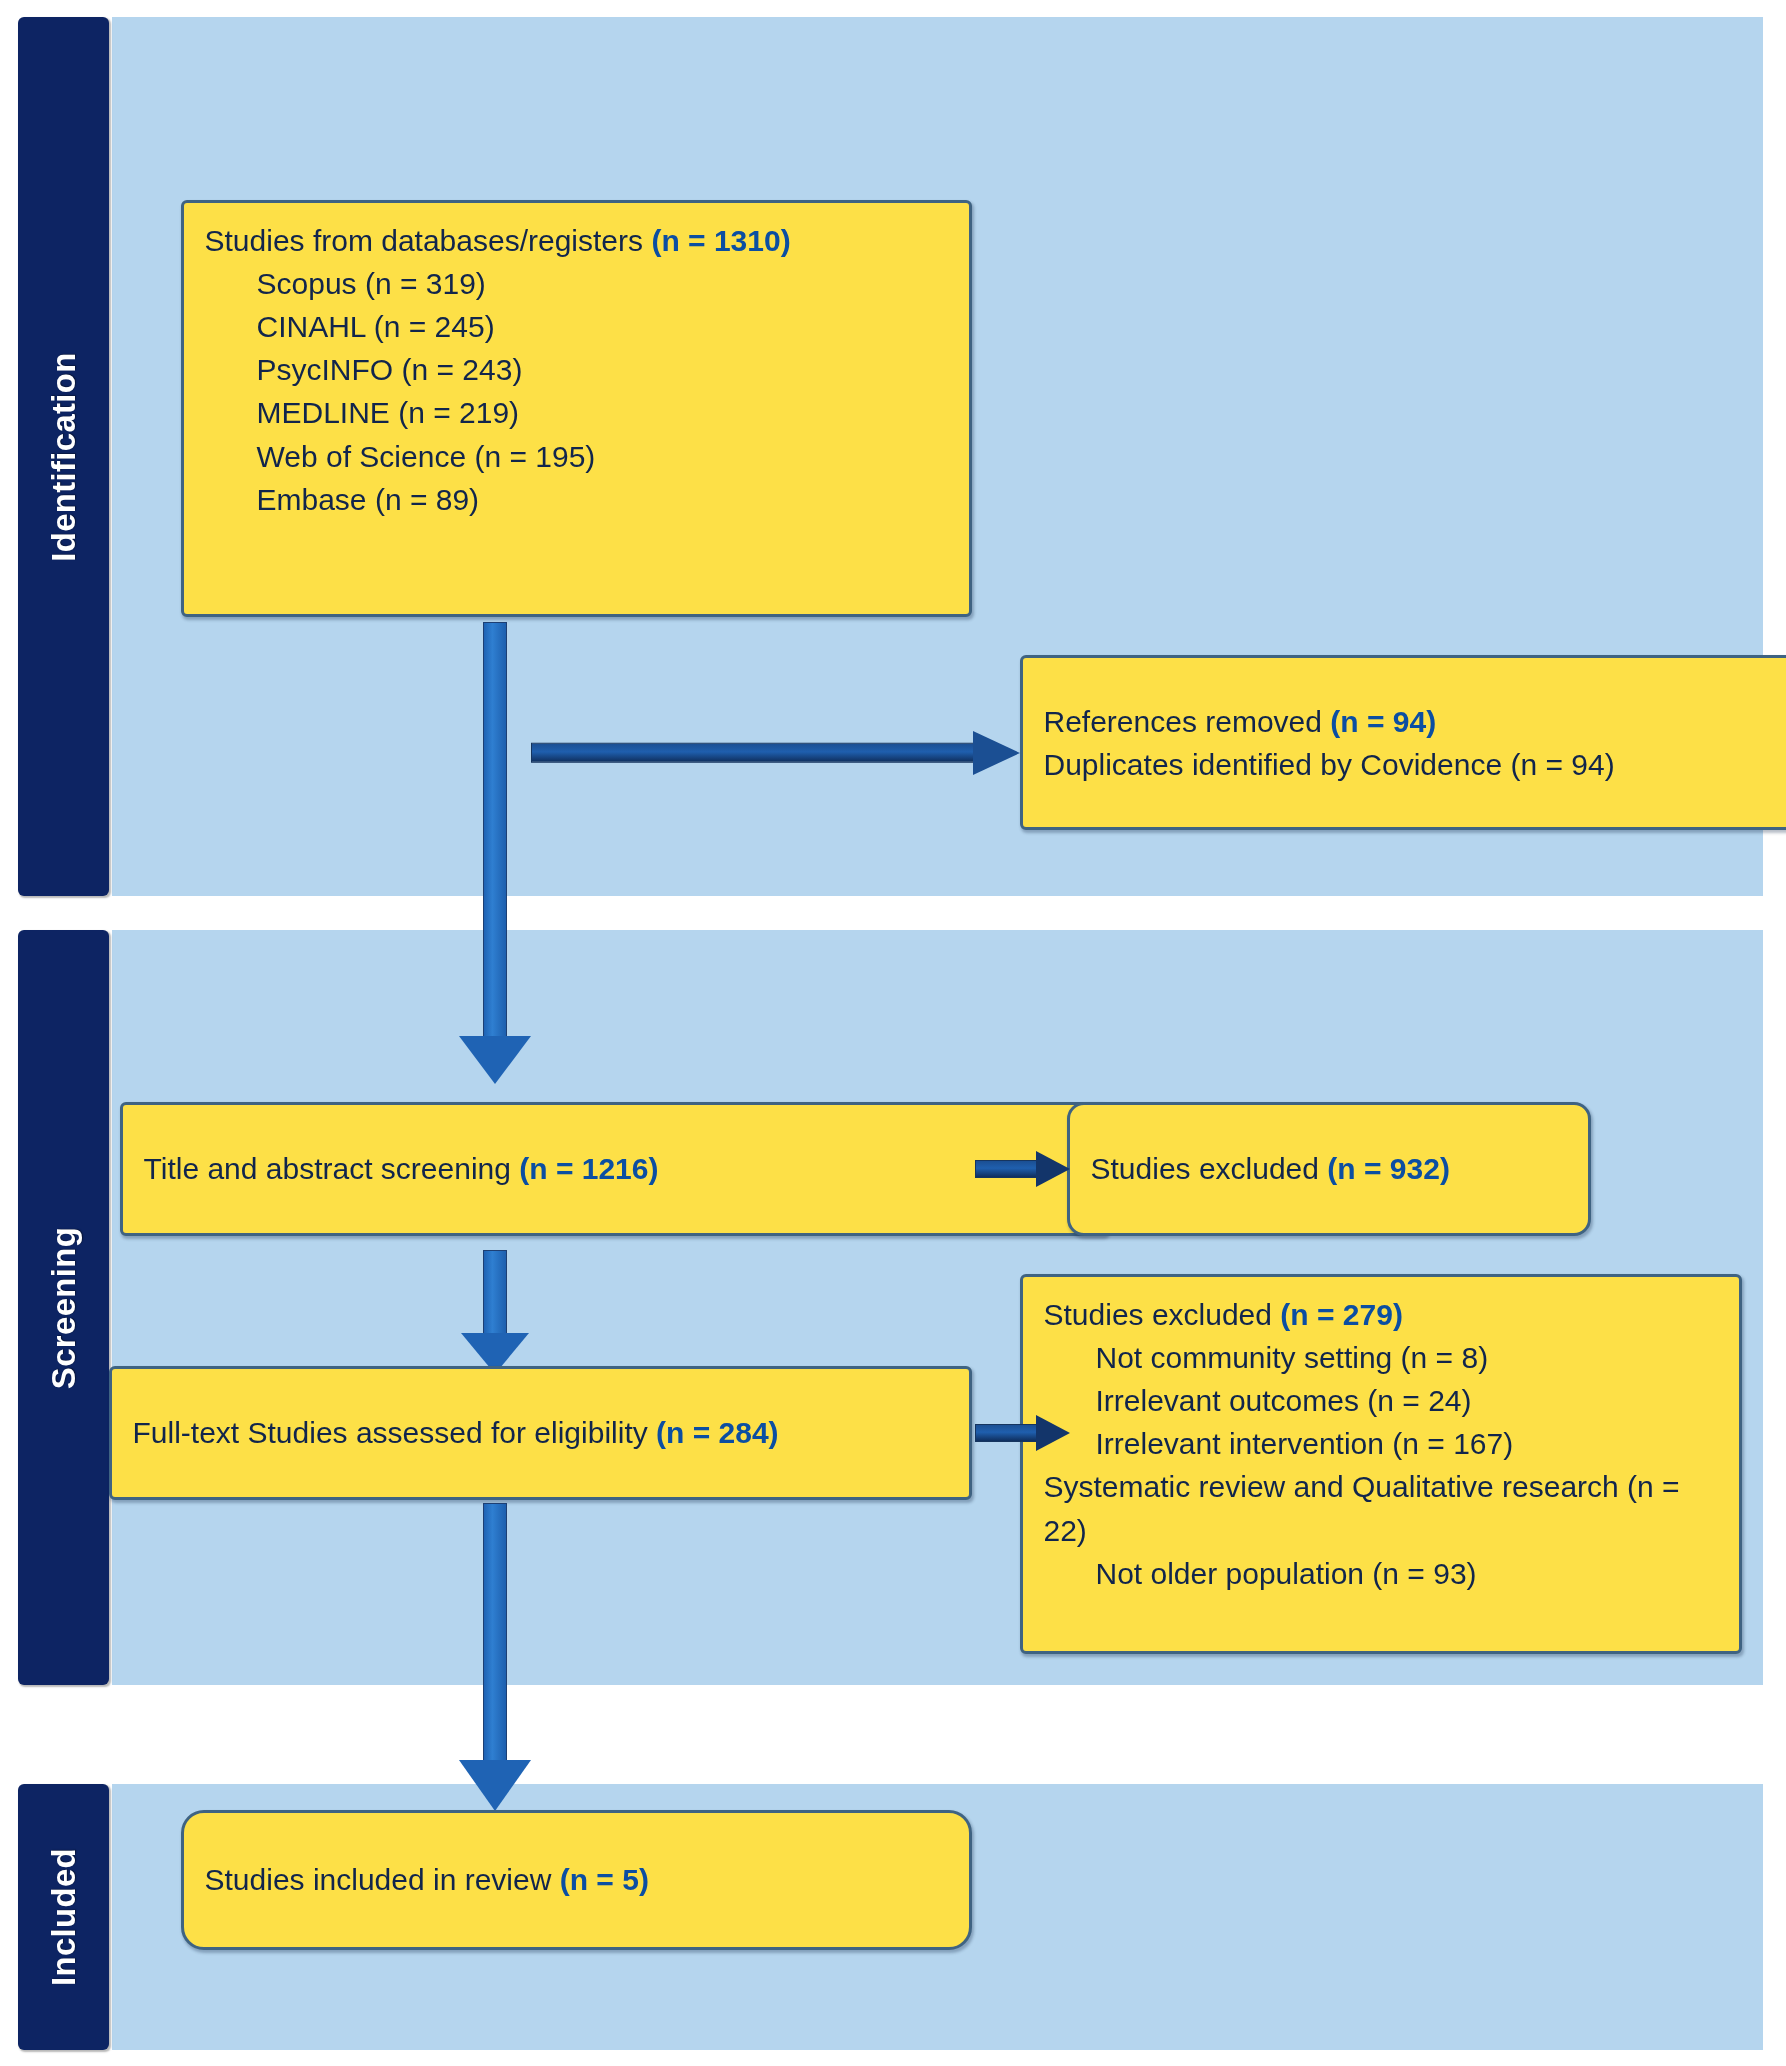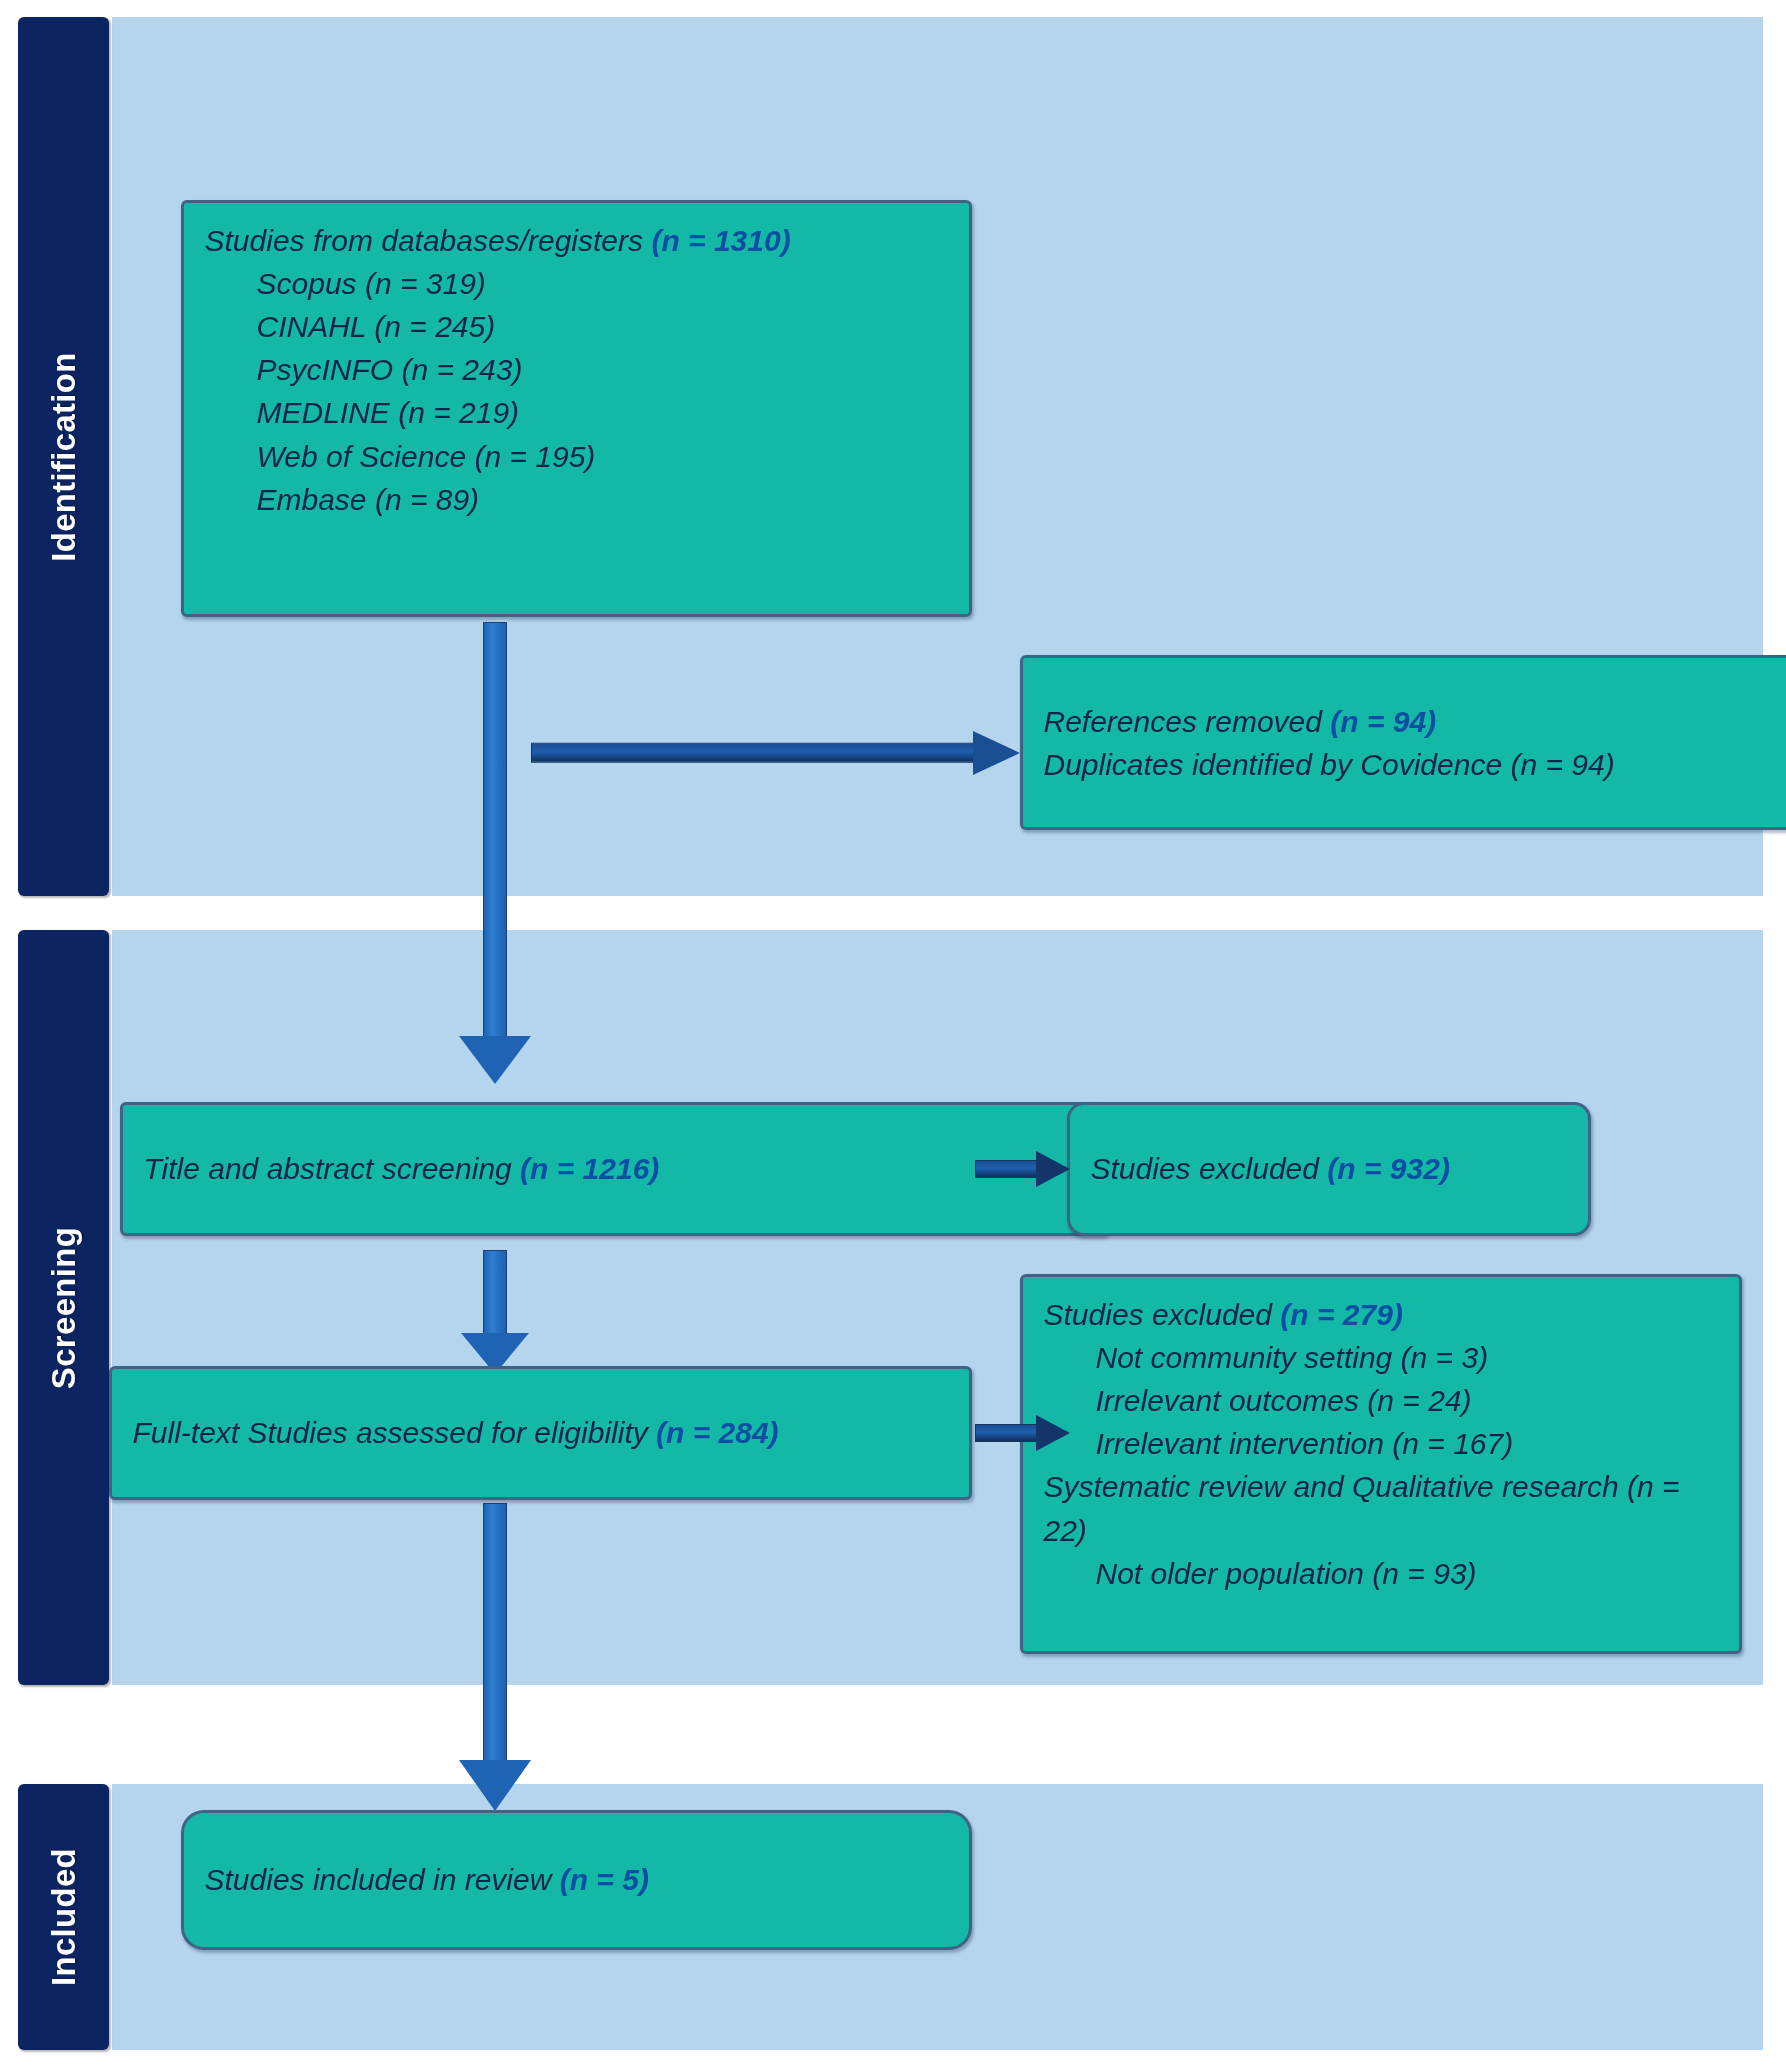--- a/index.html
+++ b/index.html
@@ -20,25 +20,24 @@
     position:absolute;left:50%;top:50%;
     transform:translate(-50%,-50%) rotate(-90deg);
     transform-origin:center center;
     white-space:nowrap;color:#ffffff;
     font-size:33px;font-weight:bold;letter-spacing:0.3px;
     text-shadow:0.6px 0.6px 1.2px rgba(0,0,0,.45);
   }
 
   
   .box{
-    position:absolute;background:#14b8a6;
+    position:absolute;background:#fde047;
     border:3.6px solid #3f6382;border-radius:6px;
     box-sizing:border-box;
     box-shadow:1.8px 2.4px 3px rgba(20,40,70,.30);
-    font-style:italic;
   }
   .box.round{border-radius:17px;}
   .box .inner{
     position:absolute;left:0;right:0;top:50%;
     transform:translateY(-50%);
     padding:0 20.5px;box-sizing:border-box;
   }
   .box.topalign .inner{top:0;transform:none;padding-top:15.7px;}
 
   .line{
@@ -154,21 +153,21 @@
         <span>Full-text Studies assessed for eligibility </span><span class="n">(n = 284)</span>
       </div>
     </div>
   </div>
 
   <div class="box topalign" style="left:1020px;top:1274px;width:722px;height:380px;">
     <div class="inner">
       <div class="line">
         <span>Studies excluded </span><span class="n">(n = 279)</span>
       </div>
-      <div class="line indent">Not community setting (n = 3)</div>
+      <div class="line indent">Not community setting (n = 8)</div>
       <div class="line indent">Irrelevant outcomes (n = 24)</div>
       <div class="line indent">Irrelevant intervention (n = 167)</div>
       <div class="line wrapok">Systematic review and Qualitative research (n = 22)</div>
       <div class="line indent">Not older population (n = 93)</div>
     </div>
   </div>
 
   <div class="harrow dark" style="left:975px;top:1411px;width:95px;height:43px;">
     <div class="shaft" style="width:65px;height:18px;"></div>
     <div class="head" style="border-width:18.7px 0 18.7px 34px;border-color:transparent transparent transparent #13356a;"></div>

